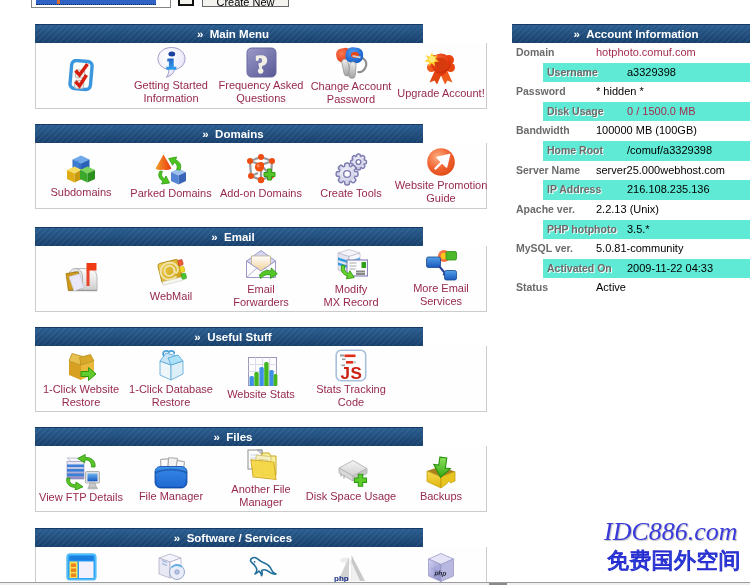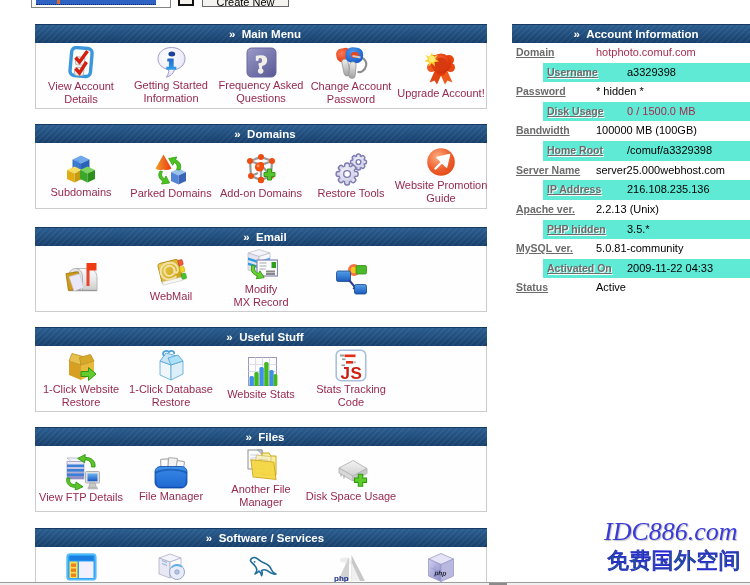--- a/index.html
+++ b/index.html
@@ -1,52 +1,52 @@
 <!DOCTYPE html>
 <html><head>
 <meta charset="utf-8">
 <style>
 * { margin:0; padding:0; box-sizing:border-box; }
 html,body { width:750px; height:585px; background:#fff; font-family:"Liberation Sans",sans-serif; position:relative; overflow:hidden; }
 .band {
-  position:absolute; left:35px; width:452px; height:19px;
+  position:absolute; left:35px; width:388px; height:19px;
   background-image:
     repeating-linear-gradient(135deg, rgba(255,255,255,0.055) 0 1.3px, rgba(255,255,255,0) 1.3px 4.2px),
     linear-gradient(180deg, #2a5d90 0%, #22507f 45%, #173f6c 100%);
   color:#fff; font-weight:bold; font-size:11.5px; text-align:center; line-height:18px;
   border-top:1px solid #163a63;
   text-indent:8px;
 }
 .rband { left:512px; width:248px; text-indent:0; }
 .pbody {
   position:absolute; left:35px; width:452px; height:66px;
   background:#fefefe; border:1px solid #ccc; border-top:none;
   display:flex;
 }
 .cell { width:90px; display:flex; flex-direction:column; align-items:center; justify-content:center; }
 .lbl { color:#97284d; font-size:11px; line-height:13px; text-align:center; margin-top:1px; width:98px; margin-left:-4px; margin-right:-4px; }
 
 .row { position:absolute; left:512px; width:238px; height:19.6px; font-size:11px; }
 .row.alt { background:#5eead4;margin-left:31px; }
-.row b { position:absolute; left:4px; top:0; line-height:19.6px; font-size:10.5px; color:#6b6b6b; text-shadow:1px 1px 0 #fff;text-decoration:underline; }
+.row b { position:absolute; left:4px; top:0; line-height:19.6px; font-size:10.5px; color:#6b6b6b; text-shadow:1px 1px 0 #fff; }
 .row span { position:absolute; left:84px; top:0; line-height:19.6px; color:#000; }
 .row span.crim { color:#a52c50; }
 
 #tinput { position:absolute; left:31px; top:-12px; width:140px; height:20px; border:1px solid #848484; background:#fff; }
 #tinput .sel { position:absolute; left:4px; top:2px; width:120px; height:14px; background:#2e63c4; border-bottom:1px dotted #0a2a66;}
 #tinput .car { position:absolute; left:25px; top:10px; width:3px; height:5px; background:#e06a2a; }
 #gobtn { position:absolute; left:178px; top:-10px; width:16px; height:16px; border:2px solid #111; background:#f2f1ec; }
 #newbtn { position:absolute; left:202px; top:-12px; width:87px; height:19px; border:1px solid #666; background:#f4f3ef; font-size:11px; text-align:center; color:#000; line-height:26px; overflow:hidden;}
 
 #sline { position:absolute; left:0; top:582px; width:750px; height:1px; background:#9d9d9d; }
 #strack { position:absolute; left:0; top:583px; width:750px; height:2px; background:#f0f0f0; }
 #sthumb { position:absolute; left:489px; top:583px; width:18px; height:2px; background:#8a8a8a; }
 
 #wm1 { position:absolute; left:604px; top:517px; width:133px; font-family:"Liberation Serif",serif; font-weight:normal; font-size:26px; color:#3a3ada; text-align:center; white-space:nowrap; text-shadow:1px 1px 1px rgba(150,150,150,0.6);font-style:italic; }
-#wm2 { position:absolute; left:607px; top:549px; width:143px; font-family:"Liberation Serif",serif; font-size:22px; color:#15803d; -webkit-text-stroke:1px #2828cf; white-space:nowrap; letter-spacing:0.3px; line-height:24px;}
+#wm2 { position:absolute; left:607px; top:549px; width:143px; font-family:"Liberation Serif",serif; font-size:22px; color:#1d4ed8; -webkit-text-stroke:1px #2828cf; white-space:nowrap; letter-spacing:0.3px; line-height:24px;}
 </style>
 </head>
 <body>
 
 <div id="tinput">
     <div class="sel"></div>
     <div class="car"></div>
   </div>
 <div id="gobtn"></div>
 <div id="newbtn">Create New</div>
@@ -56,21 +56,20 @@
 <div class="cell">
 <svg width="28" height="33" viewBox="0 0 28 33">
         <g transform="rotate(5 14 16)">
           <rect x="3.8" y="2" width="20.5" height="28" rx="4.5" fill="#fdfdf8" stroke="#3b97dd" stroke-width="3.4"></rect>
           <rect x="8.5" y="11" width="9" height="8" rx="2" fill="#f0f0ee" stroke="#b9b9b9"></rect>
           <rect x="8.5" y="21.5" width="9" height="8" rx="2" fill="#f0f0ee" stroke="#b9b9b9"></rect>
         </g>
         <path d="M8.5 11.5 l4 4.5 L20.5 5" stroke="#d41f10" stroke-width="3.4" fill="none"></path>
         <path d="M8.5 22.5 l4 4.5 L19.5 16" stroke="#d41f10" stroke-width="3.4" fill="none"></path>
       </svg>
-<div class="lbl">View Account<br>Details</div>
 </div>
 <div class="cell">
 <svg width="32" height="32" viewBox="0 0 32 32">
         <defs>
           <radialGradient id="bub" cx="38%" cy="30%" r="85%">
             <stop offset="0" stop-color="#ffffff"></stop>
             <stop offset="0.65" stop-color="#ecebf9"></stop>
             <stop offset="1" stop-color="#c6c1e6"></stop>
           </radialGradient>
           <linearGradient id="ib" x1="0" y1="0" x2="0" y2="1">
@@ -239,21 +238,21 @@
           <g>
             <rect x="10.6" y="11" width="5" height="22" rx="2.2"></rect>
             <rect x="10.6" y="11" width="5" height="22" rx="2.2" transform="rotate(45 13.1 22)"></rect>
             <rect x="10.6" y="11" width="5" height="22" rx="2.2" transform="rotate(90 13.1 22)"></rect>
             <rect x="10.6" y="11" width="5" height="22" rx="2.2" transform="rotate(135 13.1 22)"></rect>
             <circle cx="13.1" cy="22" r="7.6" stroke="none"></circle>
             <circle cx="13.1" cy="22" r="3.4" fill="#fff"></circle>
           </g>
         </g>
       </svg>
-<div class="lbl">Restore Tools</div>
+<div class="lbl">Create Tools</div>
 </div>
 <div class="cell">
 <svg width="32" height="32" viewBox="0 0 32 32">
         <defs>
           <radialGradient id="pg" cx="38%" cy="32%" r="75%">
             <stop offset="0" stop-color="#ffae80"></stop>
             <stop offset="0.6" stop-color="#ee6030"></stop>
             <stop offset="1" stop-color="#e04a14"></stop>
           </radialGradient>
         </defs>
@@ -303,20 +302,36 @@
           <rect x="26.5" y="21.5" width="4.5" height="5.5" rx="1" fill="#4cc42e" stroke="#289a14" stroke-width="0.6"></rect>
           <g fill="none" stroke="#f0e2a8" stroke-width="2">
             <circle cx="16" cy="15.5" r="5"></circle>
             <path d="M21 13 L21 17.5 C21 20 24 19.5 24.5 16.5 C25.3 11 21.5 7.5 16 7.5 C10.5 7.5 7 11.5 7 16 C7 20.5 10.5 24 16 24 C18.5 24 20.5 23.2 21.5 22.3"></path>
           </g>
         </g>
       </svg>
 <div class="lbl">WebMail</div>
 </div>
 <div class="cell">
+<svg width="34" height="33" viewBox="0 0 34 33">
+        <defs>
+          <linearGradient id="ltr" x1="0" y1="0" x2="0" y2="1">
+            <stop offset="0" stop-color="#ffffff"></stop>
+            <stop offset="1" stop-color="#f0cf96"></stop>
+          </linearGradient>
+        </defs>
+        <polygon points="2.5,12 17,1.5 31.5,12 17,22" fill="#d6d6f0" stroke="#9a99c8" stroke-width="1"></polygon>
+        <rect x="7.5" y="7" width="19" height="15" fill="url(#ltr)" stroke="#c4b088" stroke-width="0.8"></rect>
+        <path d="M2.5 12 L17 22 L31.5 12 L31.5 28.5 L2.5 28.5 Z" fill="#fcfcff" stroke="#9a99c8" stroke-width="1"></path>
+        <path d="M2.5 28.5 L13.5 18.5 M31.5 28.5 L20.5 18.5" stroke="#b4b3d8" stroke-width="1" fill="none"></path>
+        <path d="M18 24.5 c3.5-4.5 8-5.5 11.5-3.8 l0.3-3.2 6 5.8 -6.8 4.6 0.2-3.2 c-3.6-1.4 -7.6 0 -10 3.4 z" transform="translate(-2.5,1.5)" fill="#55c828" stroke="#2f9a10" stroke-width="0.9"></path>
+      </svg>
+<div class="lbl">Email<br>Forwarders</div>
+</div>
+<div class="cell">
 <svg width="34" height="34" viewBox="0 0 34 34">
         <polygon points="4,5 15,1.5 26,5 15,8.5" fill="#f4f4fa" stroke="#b8b8c8" stroke-width="0.7"></polygon>
         <polygon points="4,5 4,22 15,26 15,8.5" fill="#e4e4f0" stroke="#b8b8c8" stroke-width="0.7"></polygon>
         <polygon points="15,8.5 26,5 26,22 15,26" fill="#f8f8fc" stroke="#b8b8c8" stroke-width="0.7"></polygon>
         <polygon points="4,9.5 15,13 15,15.5 4,12" fill="#2e9ae0"></polygon>
         <polygon points="4,14.5 15,18 15,20.5 4,17" fill="#2e9ae0"></polygon>
         <polygon points="15,13 26,9.5 26,12 15,15.5" fill="#55aee8"></polygon>
         <rect x="13" y="12" width="20.5" height="16" fill="#fdfdff" stroke="#8888b8" stroke-width="1.2"></rect>
         <g stroke="#aaa" stroke-width="1.2">
           <path d="M15.5 15 h7 M15.5 18 h7 M15.5 21 h6"></path>
@@ -338,20 +353,21 @@
           </linearGradient>
         </defs>
         <circle cx="19" cy="7" r="6" fill="#f25a24" opacity="0.85"></circle>
         <circle cx="19" cy="7" r="3.2" fill="#ffc41e"></circle>
         <rect x="21" y="2.5" width="10.5" height="8.5" rx="1.5" fill="#4db82a" stroke="#2d9214" stroke-width="0.8"></rect>
         <rect x="1.5" y="8" width="14" height="10.5" rx="1.8" fill="url(#bb)" stroke="#174888" stroke-width="0.8"></rect>
         <path d="M14 17 L21.5 26" stroke="#2a3f9a" stroke-width="2"></path>
         <polygon points="19.5,22.5 23,27.5 17.5,26" fill="#2a3f9a"></polygon>
         <rect x="19.5" y="21.5" width="12" height="9.5" rx="1.8" fill="url(#bb)" stroke="#174888" stroke-width="0.8"></rect>
       </svg>
+<div class="lbl">More Email<br>Services</div>
 </div>
 </div>
 
 <div class="band" style="top:327px">»&nbsp;&nbsp;Useful Stuff</div>
 <div class="pbody" style="top:346px" id="s4">
 <div class="cell">
 <svg width="34" height="34" viewBox="0 0 34 34">
         <polygon points="5,13 17,17 17,32 5,27" fill="#d8a023"></polygon>
         <polygon points="17,17 30,13 30,26 17,32" fill="#eab83a"></polygon>
         <polygon points="5,13 8,5.5 19,8.5 17,17" fill="#e8c050" stroke="#b8901a" stroke-width="0.8"></polygon>
@@ -480,20 +496,39 @@
           </linearGradient>
         </defs>
         <polygon points="6,13 20,5.5 34,13.5 20,21" fill="url(#hdd)" stroke="#b4b4b4" stroke-width="0.9"></polygon>
         <polygon points="6,13 20,21 20,26 6,18" fill="#d8d8d8" stroke="#b4b4b4" stroke-width="0.9"></polygon>
         <polygon points="20,21 34,13.5 34,18.5 20,26" fill="#c8c8c8" stroke="#b4b4b4" stroke-width="0.9"></polygon>
         <path d="M8 18.5 L8 21.5 M11 20 L11 23.5" stroke="#aaa" stroke-width="1.2"></path>
         <path d="M24.5 26.5 h3.8 v-3.8 h4.4 v3.8 h3.8 v4.4 h-3.8 v3.8 h-4.4 v-3.8 h-3.8 z" transform="translate(-3,-3.5)" fill="#5ecc2a" stroke="#2f9a12" stroke-width="1.1"></path>
       </svg>
 <div class="lbl">Disk Space Usage</div>
 </div>
+<div class="cell">
+<svg width="34" height="34" viewBox="0 0 34 34">
+        <defs>
+          <linearGradient id="tray" x1="0" y1="0" x2="0" y2="1">
+            <stop offset="0" stop-color="#f6d94e"></stop>
+            <stop offset="1" stop-color="#e0b60e"></stop>
+          </linearGradient>
+          <linearGradient id="garw" x1="0" y1="0" x2="0" y2="1">
+            <stop offset="0" stop-color="#8ae05c"></stop>
+            <stop offset="1" stop-color="#38a812"></stop>
+          </linearGradient>
+        </defs>
+        <polygon points="3,16 16,11.5 31,16.5 17,22" fill="#a8821e"></polygon>
+        <path d="M3 16 L17 22 L17 33 L3 26.5 Z" fill="url(#tray)" stroke="#bf9a08" stroke-width="0.7"></path>
+        <path d="M17 22 L31 16.5 L31 26 L26.5 28 C26 26 24 26 23.3 28.3 L17 33 Z" fill="#e8c41e" stroke="#bf9a08" stroke-width="0.7"></path>
+        <path d="M14.5 2.5 h7 v10 h5 l-8.5 10 -8.5-12 h5 z" fill="url(#garw)" stroke="#2a9210" stroke-width="1.1" transform="rotate(8 18 12)"></path>
+      </svg>
+<div class="lbl">Backups</div>
+</div>
 </div>
 
 <div class="band" style="top:528px">»&nbsp;&nbsp;Software / Services</div>
 <div class="pbody" style="top:547px; height:66px" id="s6">
 <div class="cell" style="justify-content:flex-start; padding-top:6px">
 <svg width="31" height="28" viewBox="0 0 31 28">
         <rect x="1.2" y="1.2" width="28.5" height="25.5" rx="3" fill="#28a0f4" stroke="#55bcf8" stroke-width="1.8"></rect>
         <rect x="3.5" y="3" width="24" height="4.5" fill="#1a7fe0"></rect>
         <rect x="3.5" y="8.5" width="8" height="16.5" fill="#f6e05a"></rect>
         <rect x="5" y="10.5" width="5" height="3.4" fill="#f08018"></rect>
@@ -577,21 +612,21 @@
   </div>
 <div class="row alt" style="top:180.3px">
     <b>IP Address</b>
     <span>216.108.235.136</span>
   </div>
 <div class="row" style="top:199.9px">
     <b>Apache ver.</b>
     <span>2.2.13 (Unix)</span>
   </div>
 <div class="row alt" style="top:219.5px">
-    <b>PHP hidden</b>
+    <b>PHP hotphoto</b>
     <span>3.5.*</span>
   </div>
 <div class="row" style="top:239.1px">
     <b>MySQL ver.</b>
     <span>5.0.81-community</span>
   </div>
 <div class="row alt" style="top:258.8px">
     <b>Activated On</b>
     <span>2009-11-22 04:33</span>
   </div>

